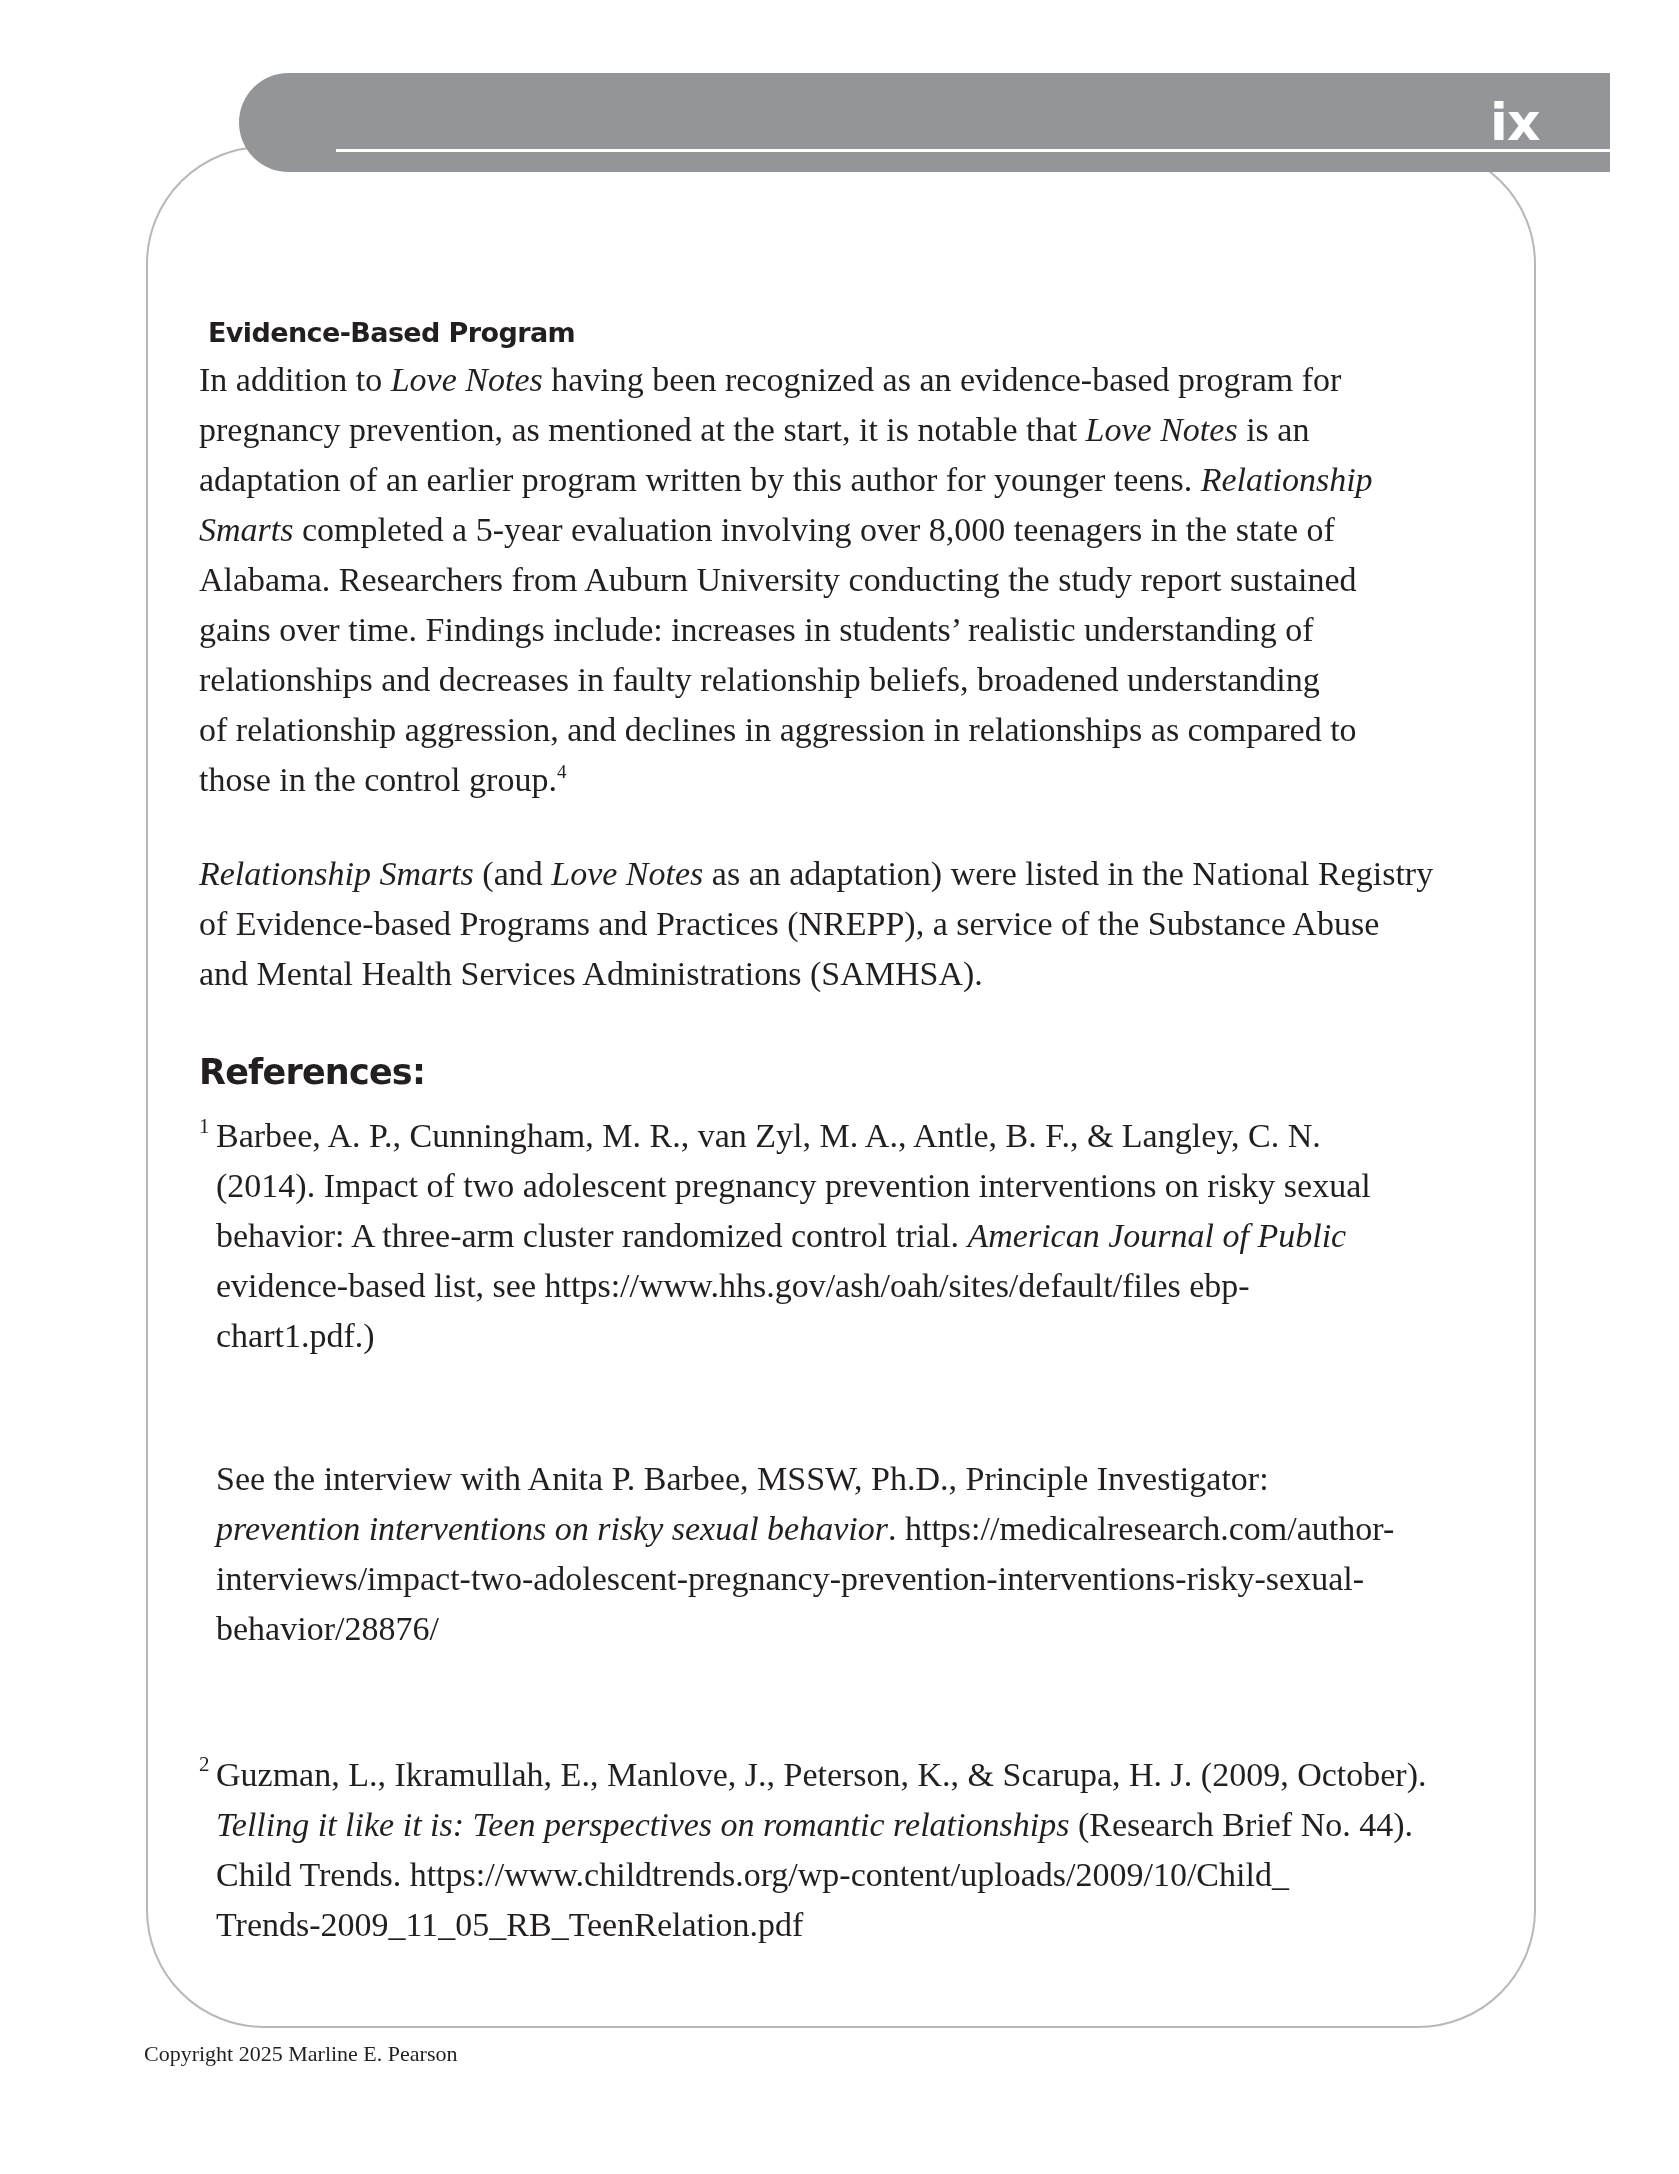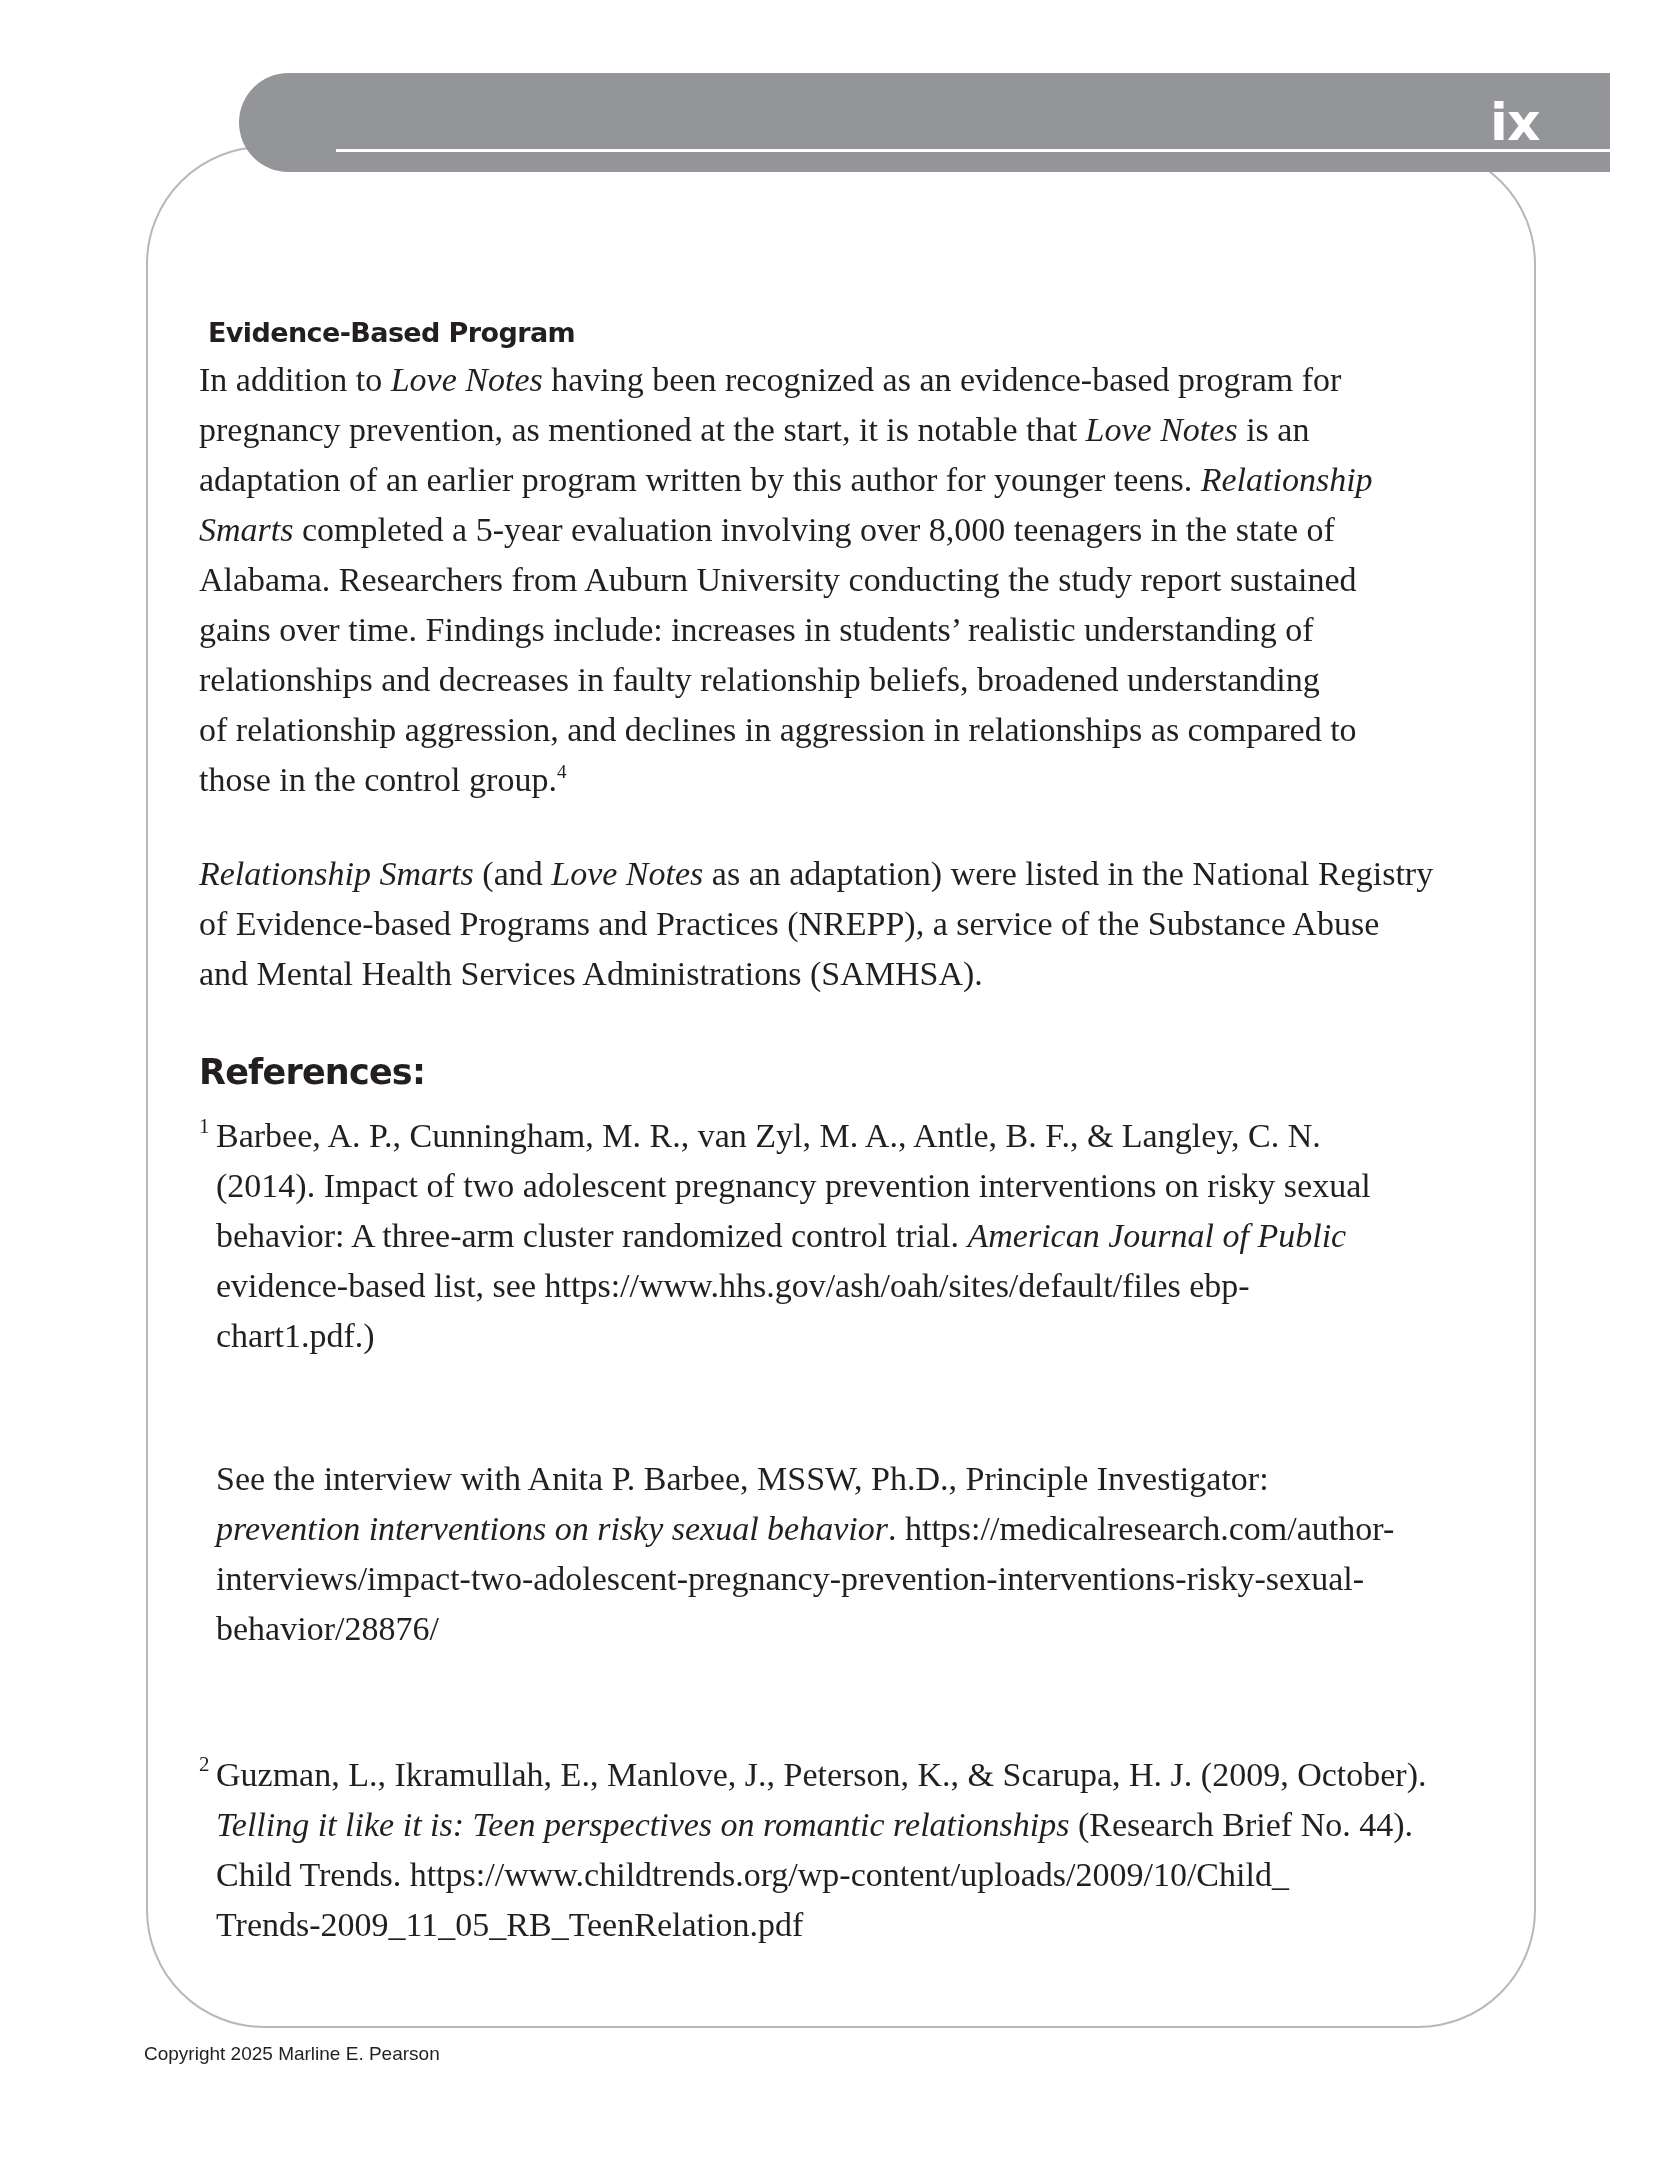--- a/index.html
+++ b/index.html
@@ -76,22 +76,22 @@
     position: absolute;
     font-family: "Liberation Serif", serif;
     font-size: 21px;
     color: #231f20;
   }
   .inline-sup { font-size: 19px; vertical-align: 13px; line-height: 0; }
 
   .copyright {
     position: absolute;
     left: 144px; top: 2043px;
-    font-family: Liberation Sans, sans-serif;
-    font-size: 19px;
+    font-family: Liberation Serif, serif;
+    font-size: 22px;
     line-height: 22.6px;
     color: #231f20;
     white-space: nowrap;
   }
 </style>
 </head>
 <body>
 
 <div class="page">
   <div class="frame"></div>

